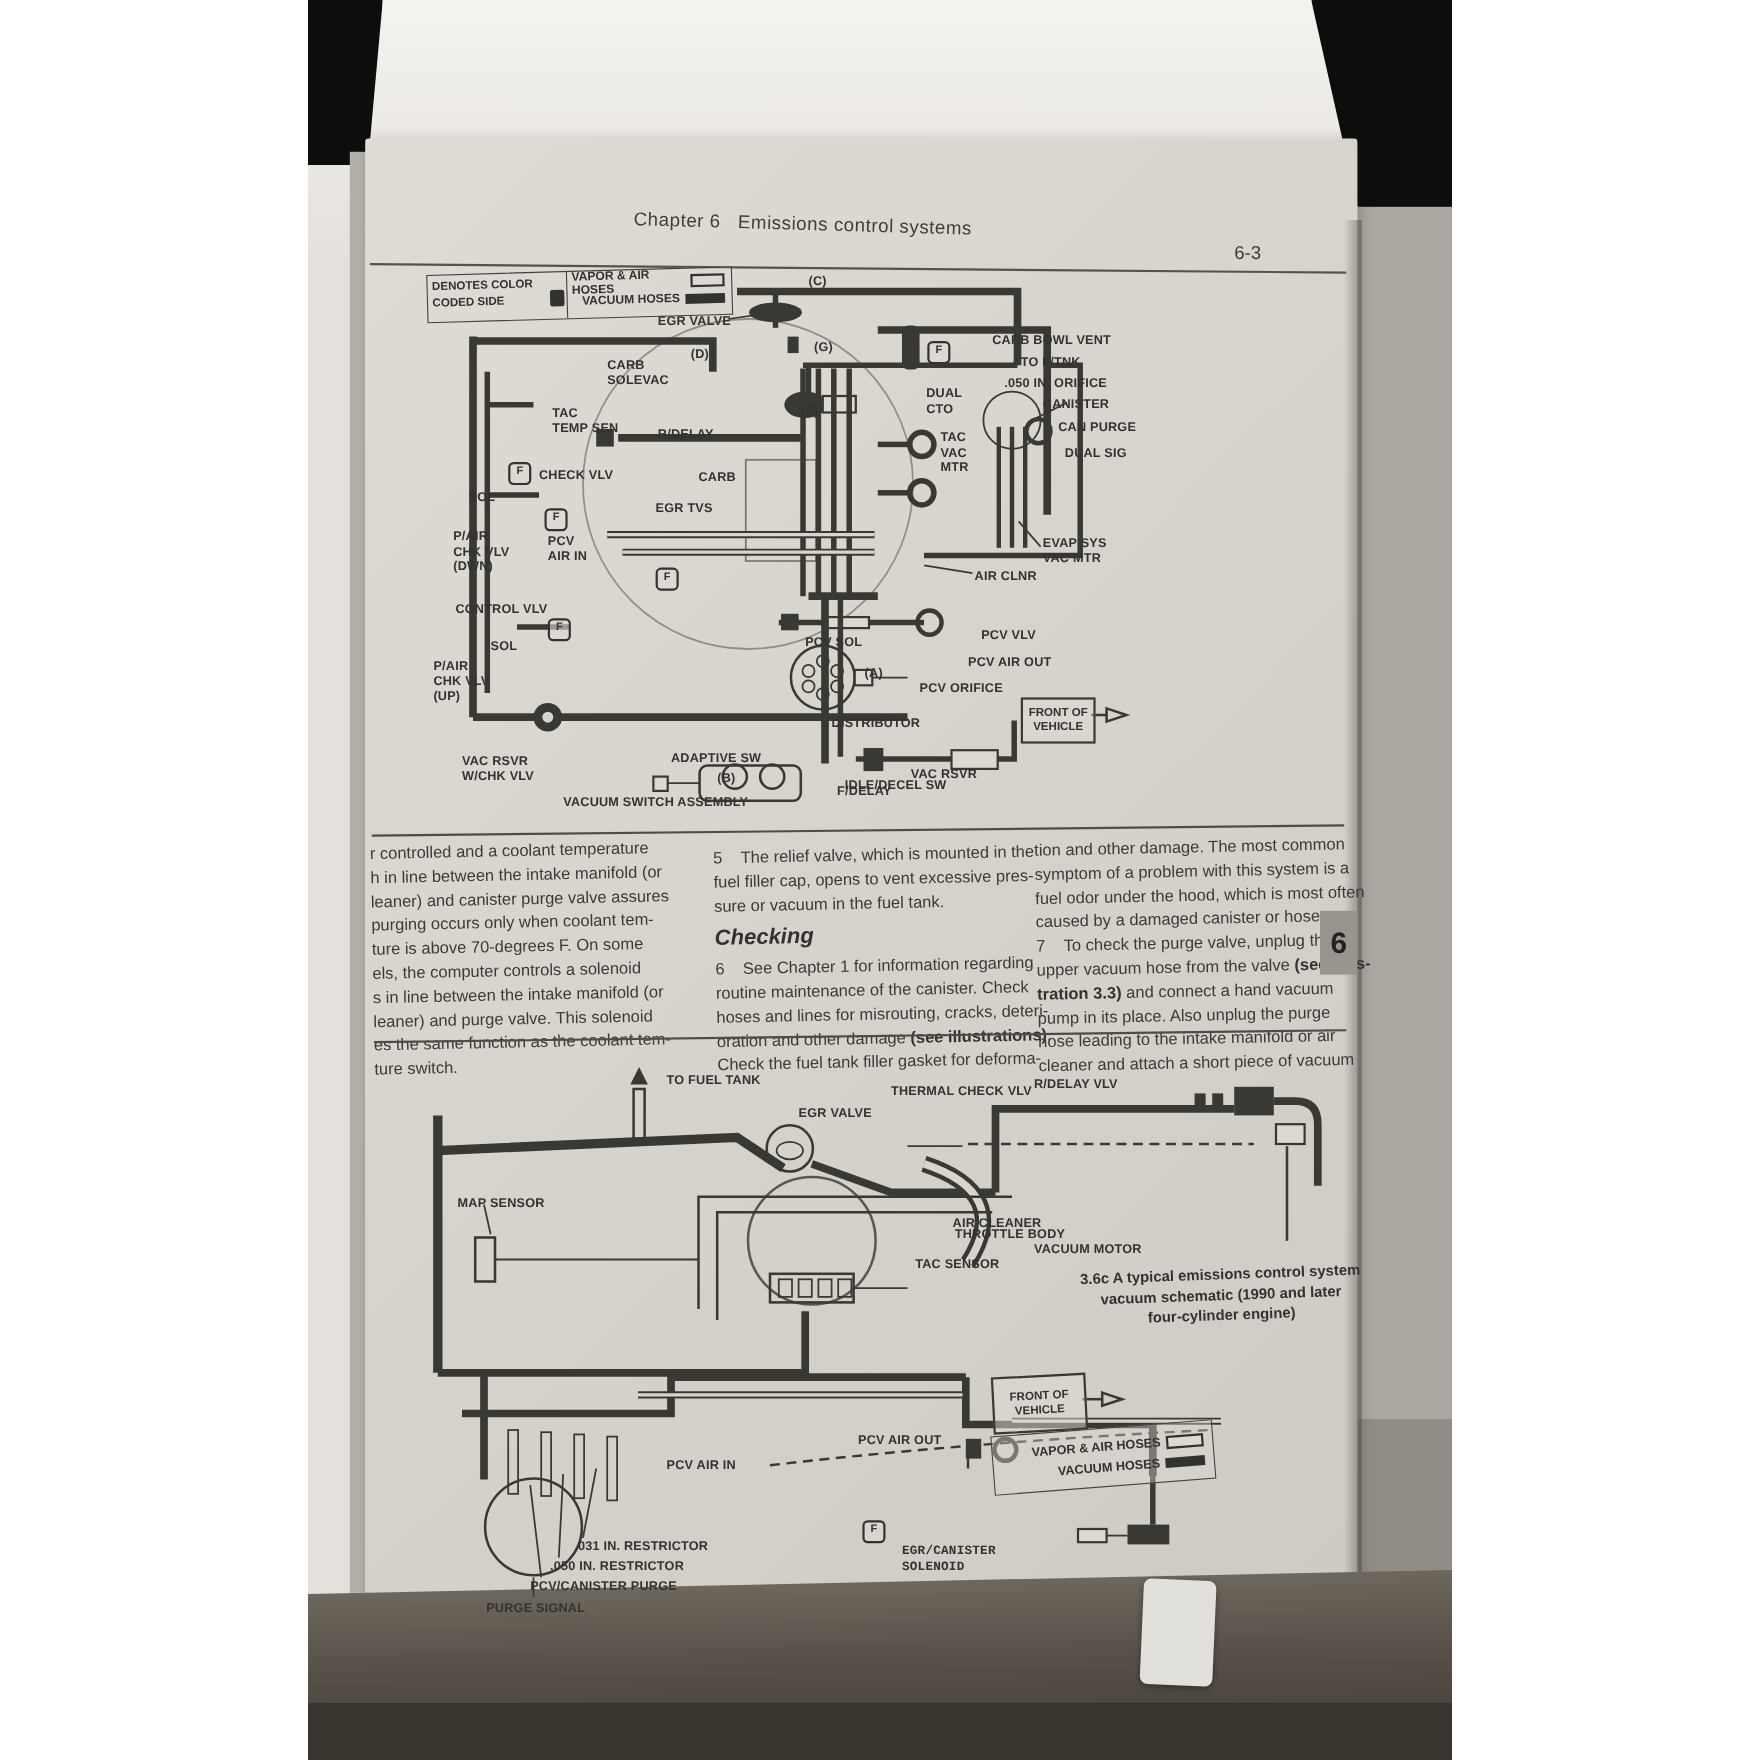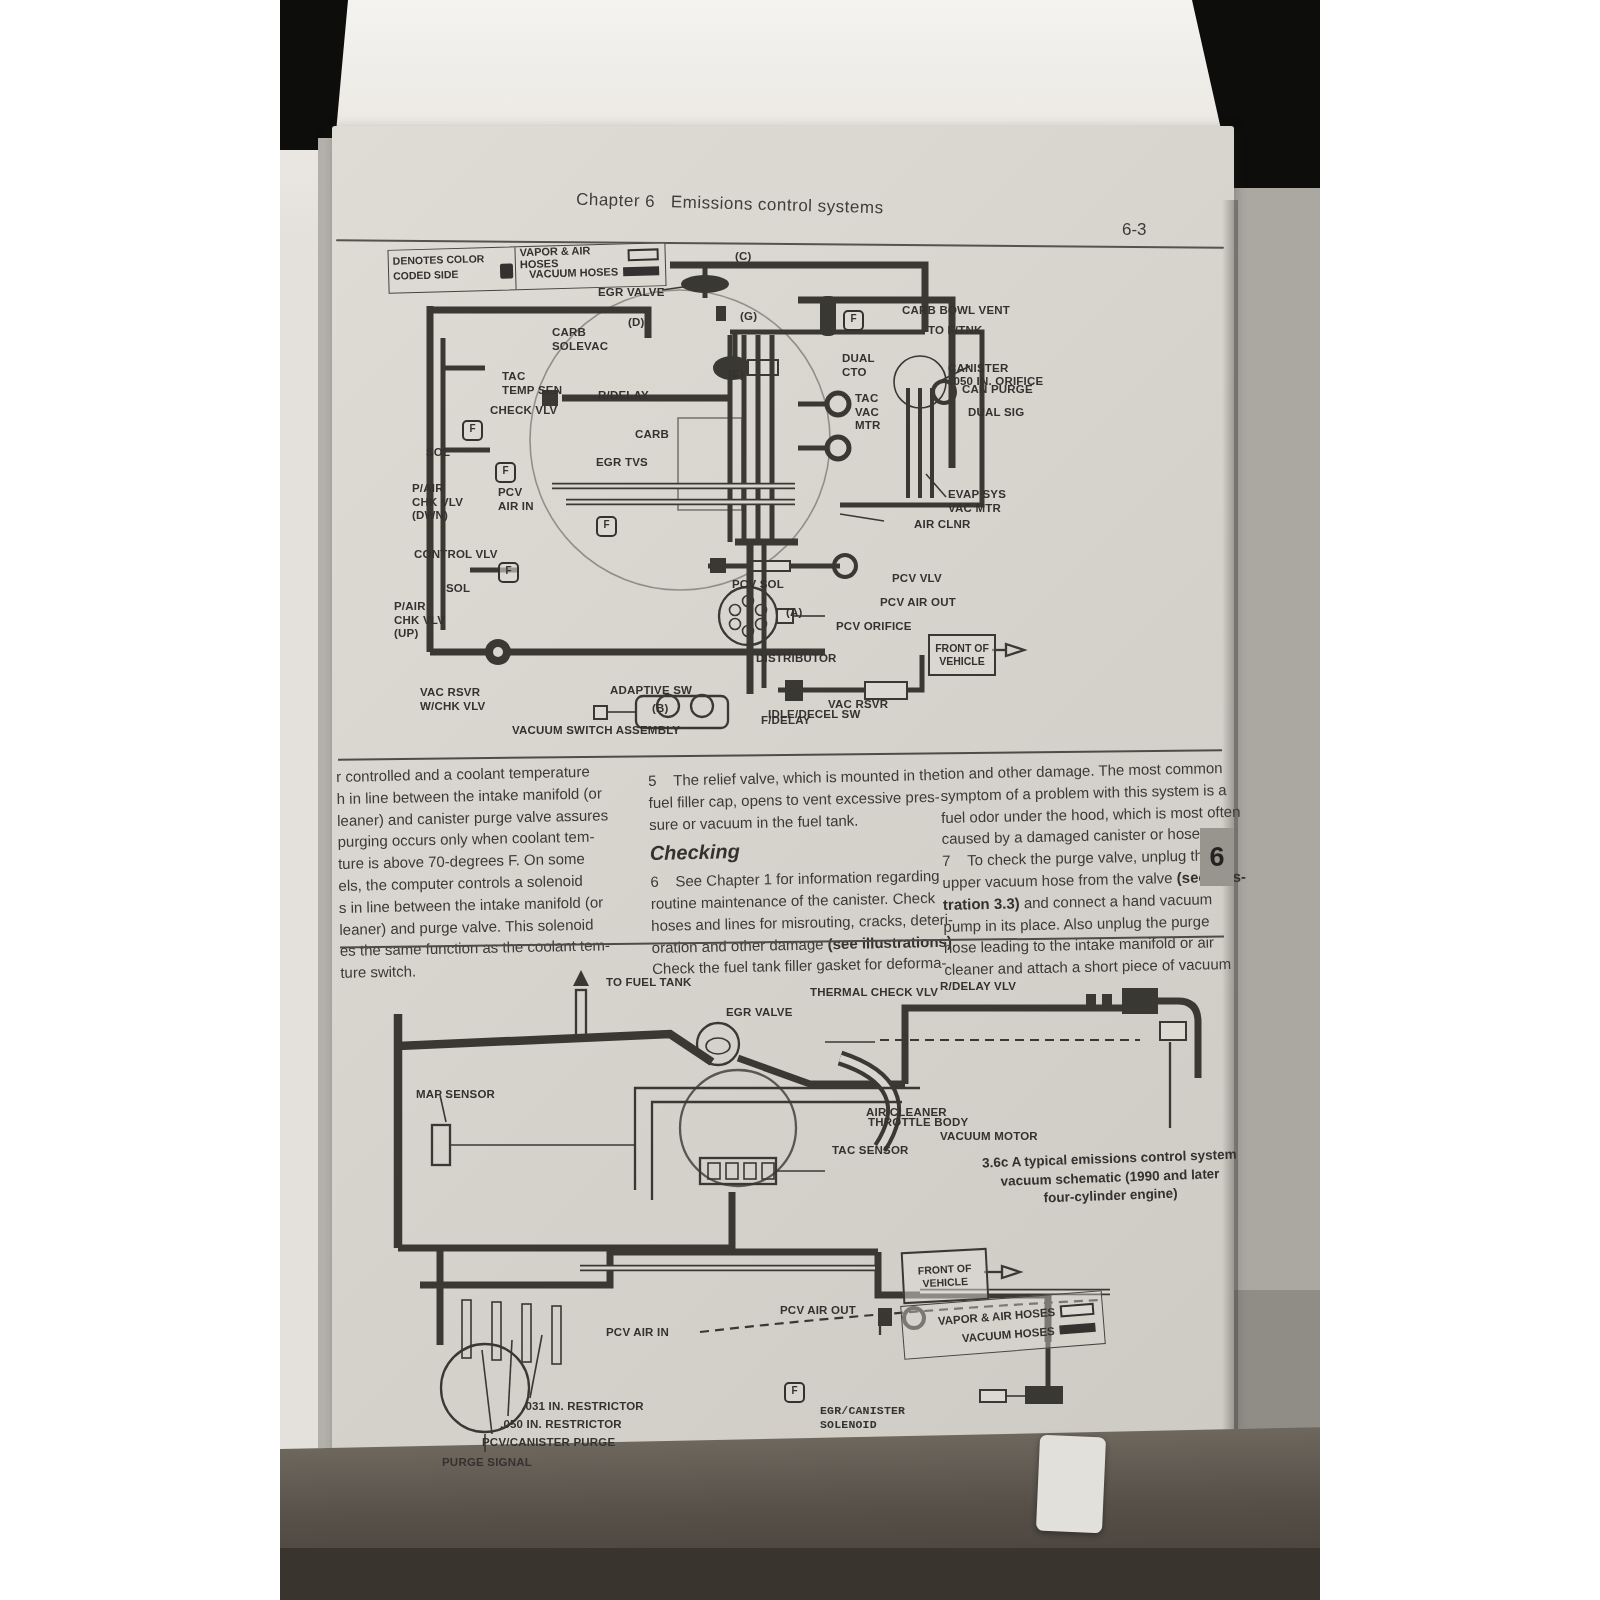--- a/index.html
+++ b/index.html
@@ -272,47 +272,47 @@
         <span class="dlab" style="left: 318px; top: 286px;">EGR VALVE</span>
         <span class="dlab" style="left: 348px; top: 316px;">(D)</span>
         <span class="dlab" style="left: 460px; top: 310px;">(G)</span>
         <span class="dlab" style="left: 272px; top: 326px;">CARB
 SOLEVAC</span>
         <span class="dlab" style="left: 448px; top: 368px;">(E)</span>
         <span class="dlab" style="left: 562px; top: 352px;">DUAL
 CTO</span>
         <span class="dlab" style="left: 622px; top: 304px;">CARB BOWL VENT</span>
         <span class="dlab" style="left: 648px; top: 324px;">TO F/TNK</span>
-        <span class="dlab" style="left: 670px; top: 343px; margin-top: 32px;">.050 IN. ORIFICE</span>
+        <span class="dlab" style="left: 633px; top: 343px;">.050 IN. ORIFICE</span>
         <span class="dlab" style="left: 668px; top: 362px; text-align: center;">CANISTER</span>
         <span class="dlab" style="left: 682px; top: 383px;">CAN PURGE</span>
         <span class="dlab" style="left: 688px; top: 406px;">DUAL SIG</span>
         <span class="dlab" style="left: 222px; top: 370px;">TAC
 TEMP SEN</span>
         <span class="dlab" style="left: 318px; top: 389px;">R/DELAY</span>
         <span class="dlab" style="left: 575px; top: 392px;">TAC
 VAC
 MTR</span>
-        <span class="dlab" style="left: 210px; top: 404px;">CHECK VLV</span>
+        <span class="dlab" style="left: 210px; top: 426px;">CHECK VLV</span>
         <span class="dlab" style="left: 355px; top: 428px;">CARB</span>
         <span class="dlab" style="left: 146px; top: 446px;">SOL</span>
         <span class="dlab" style="left: 316px; top: 456px;">EGR TVS</span>
         <span class="dlab" style="left: 132px; top: 482px;">P/AIR
 CHK VLV
 (DWN)</span>
         <span class="dlab" style="left: 218px; top: 486px;">PCV
 AIR IN</span>
         <span class="dlab" style="left: 134px; top: 548px;">CONTROL VLV</span>
         <span class="dlab" style="left: 166px; top: 582px;">SOL</span>
         <span class="dlab" style="left: 114px; top: 600px;">P/AIR
 CHK VLV
 (UP)</span>
         <span class="dlab" style="left: 668px; top: 488px;">EVAP SYS
 VAC MTR</span>
-        <span class="dlab" style="left: 606px; top: 518px; margin-left: 28px;">AIR CLNR</span>
+        <span class="dlab" style="left: 606px; top: 518px;">AIR CLNR</span>
         <span class="dlab" style="left: 452px; top: 578px;">PCV SOL</span>
         <span class="dlab" style="left: 612px; top: 572px;">PCV VLV</span>
         <span class="dlab" style="left: 600px; top: 596px;">PCV AIR OUT</span>
         <span class="dlab" style="left: 506px; top: 606px;">(A)</span>
         <span class="dlab" style="left: 556px; top: 620px;">PCV ORIFICE</span>
         <span class="dlab" style="left: 476px; top: 652px;">DISTRIBUTOR</span>
         <span class="dlab" style="left: 140px; top: 686px;">VAC RSVR
 W/CHK VLV</span>
         <span class="dlab" style="left: 330px; top: 684px;">ADAPTIVE SW</span>
         <span class="dlab" style="left: 372px; top: 702px;">(B)</span>

